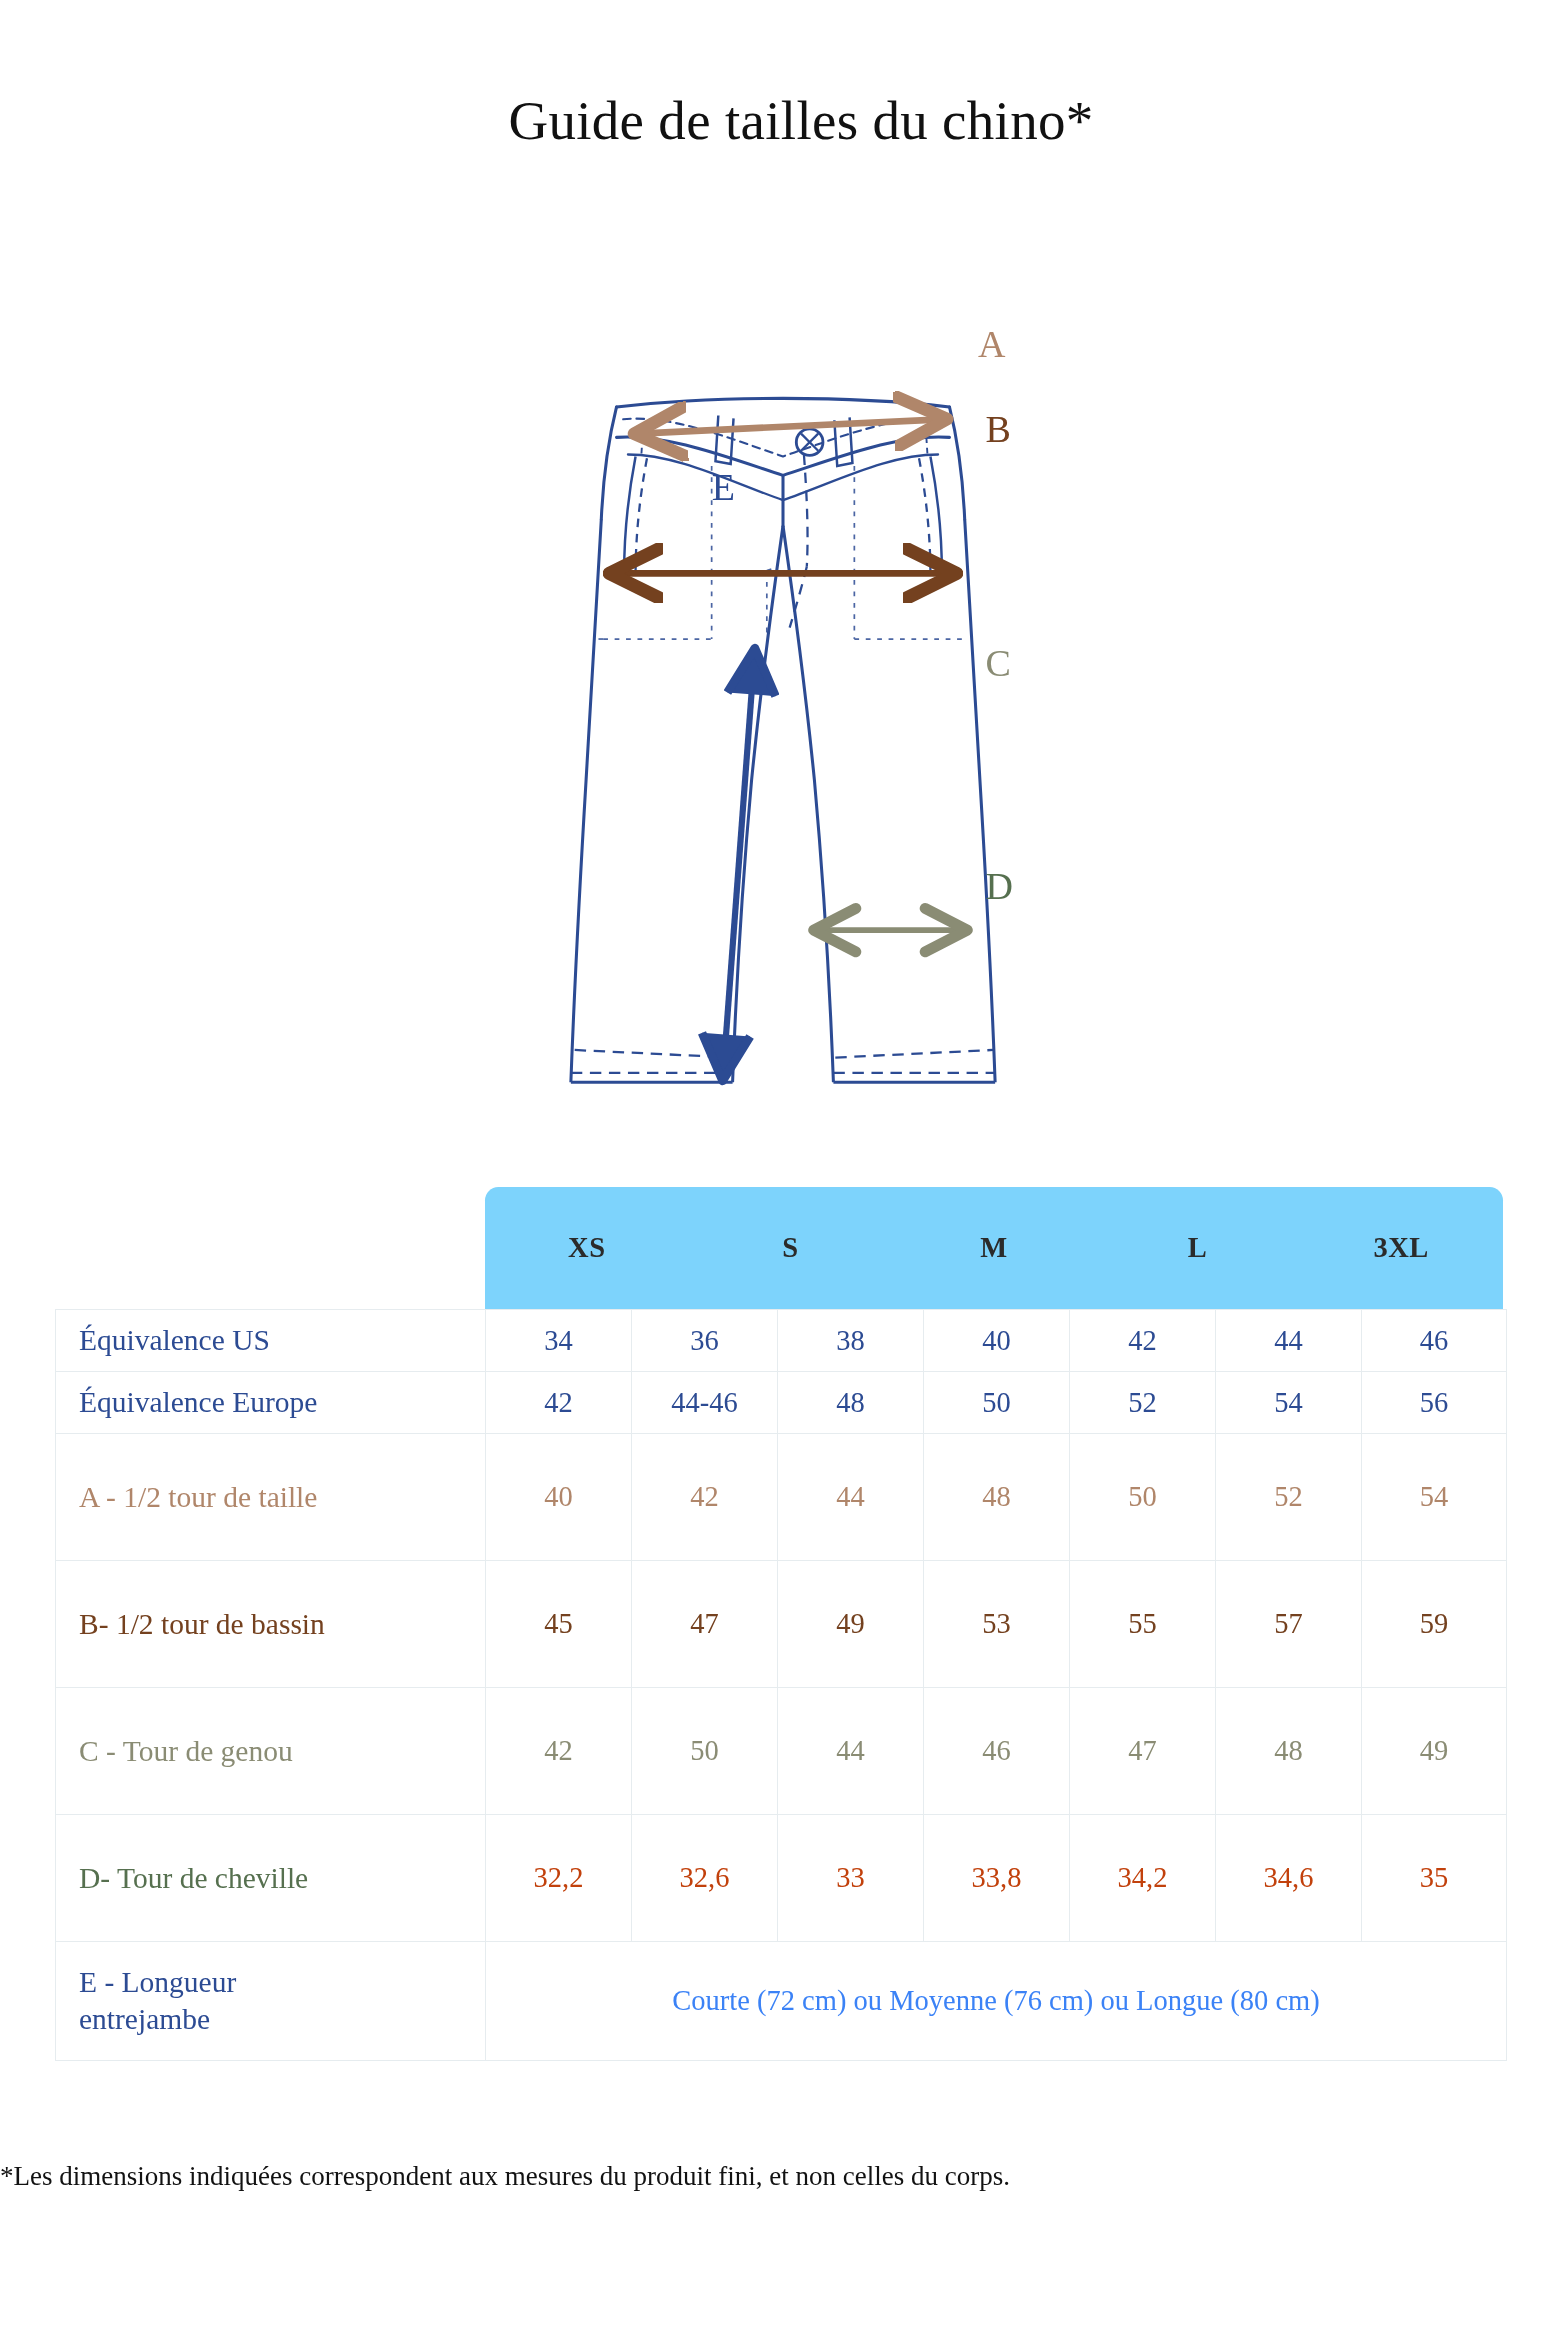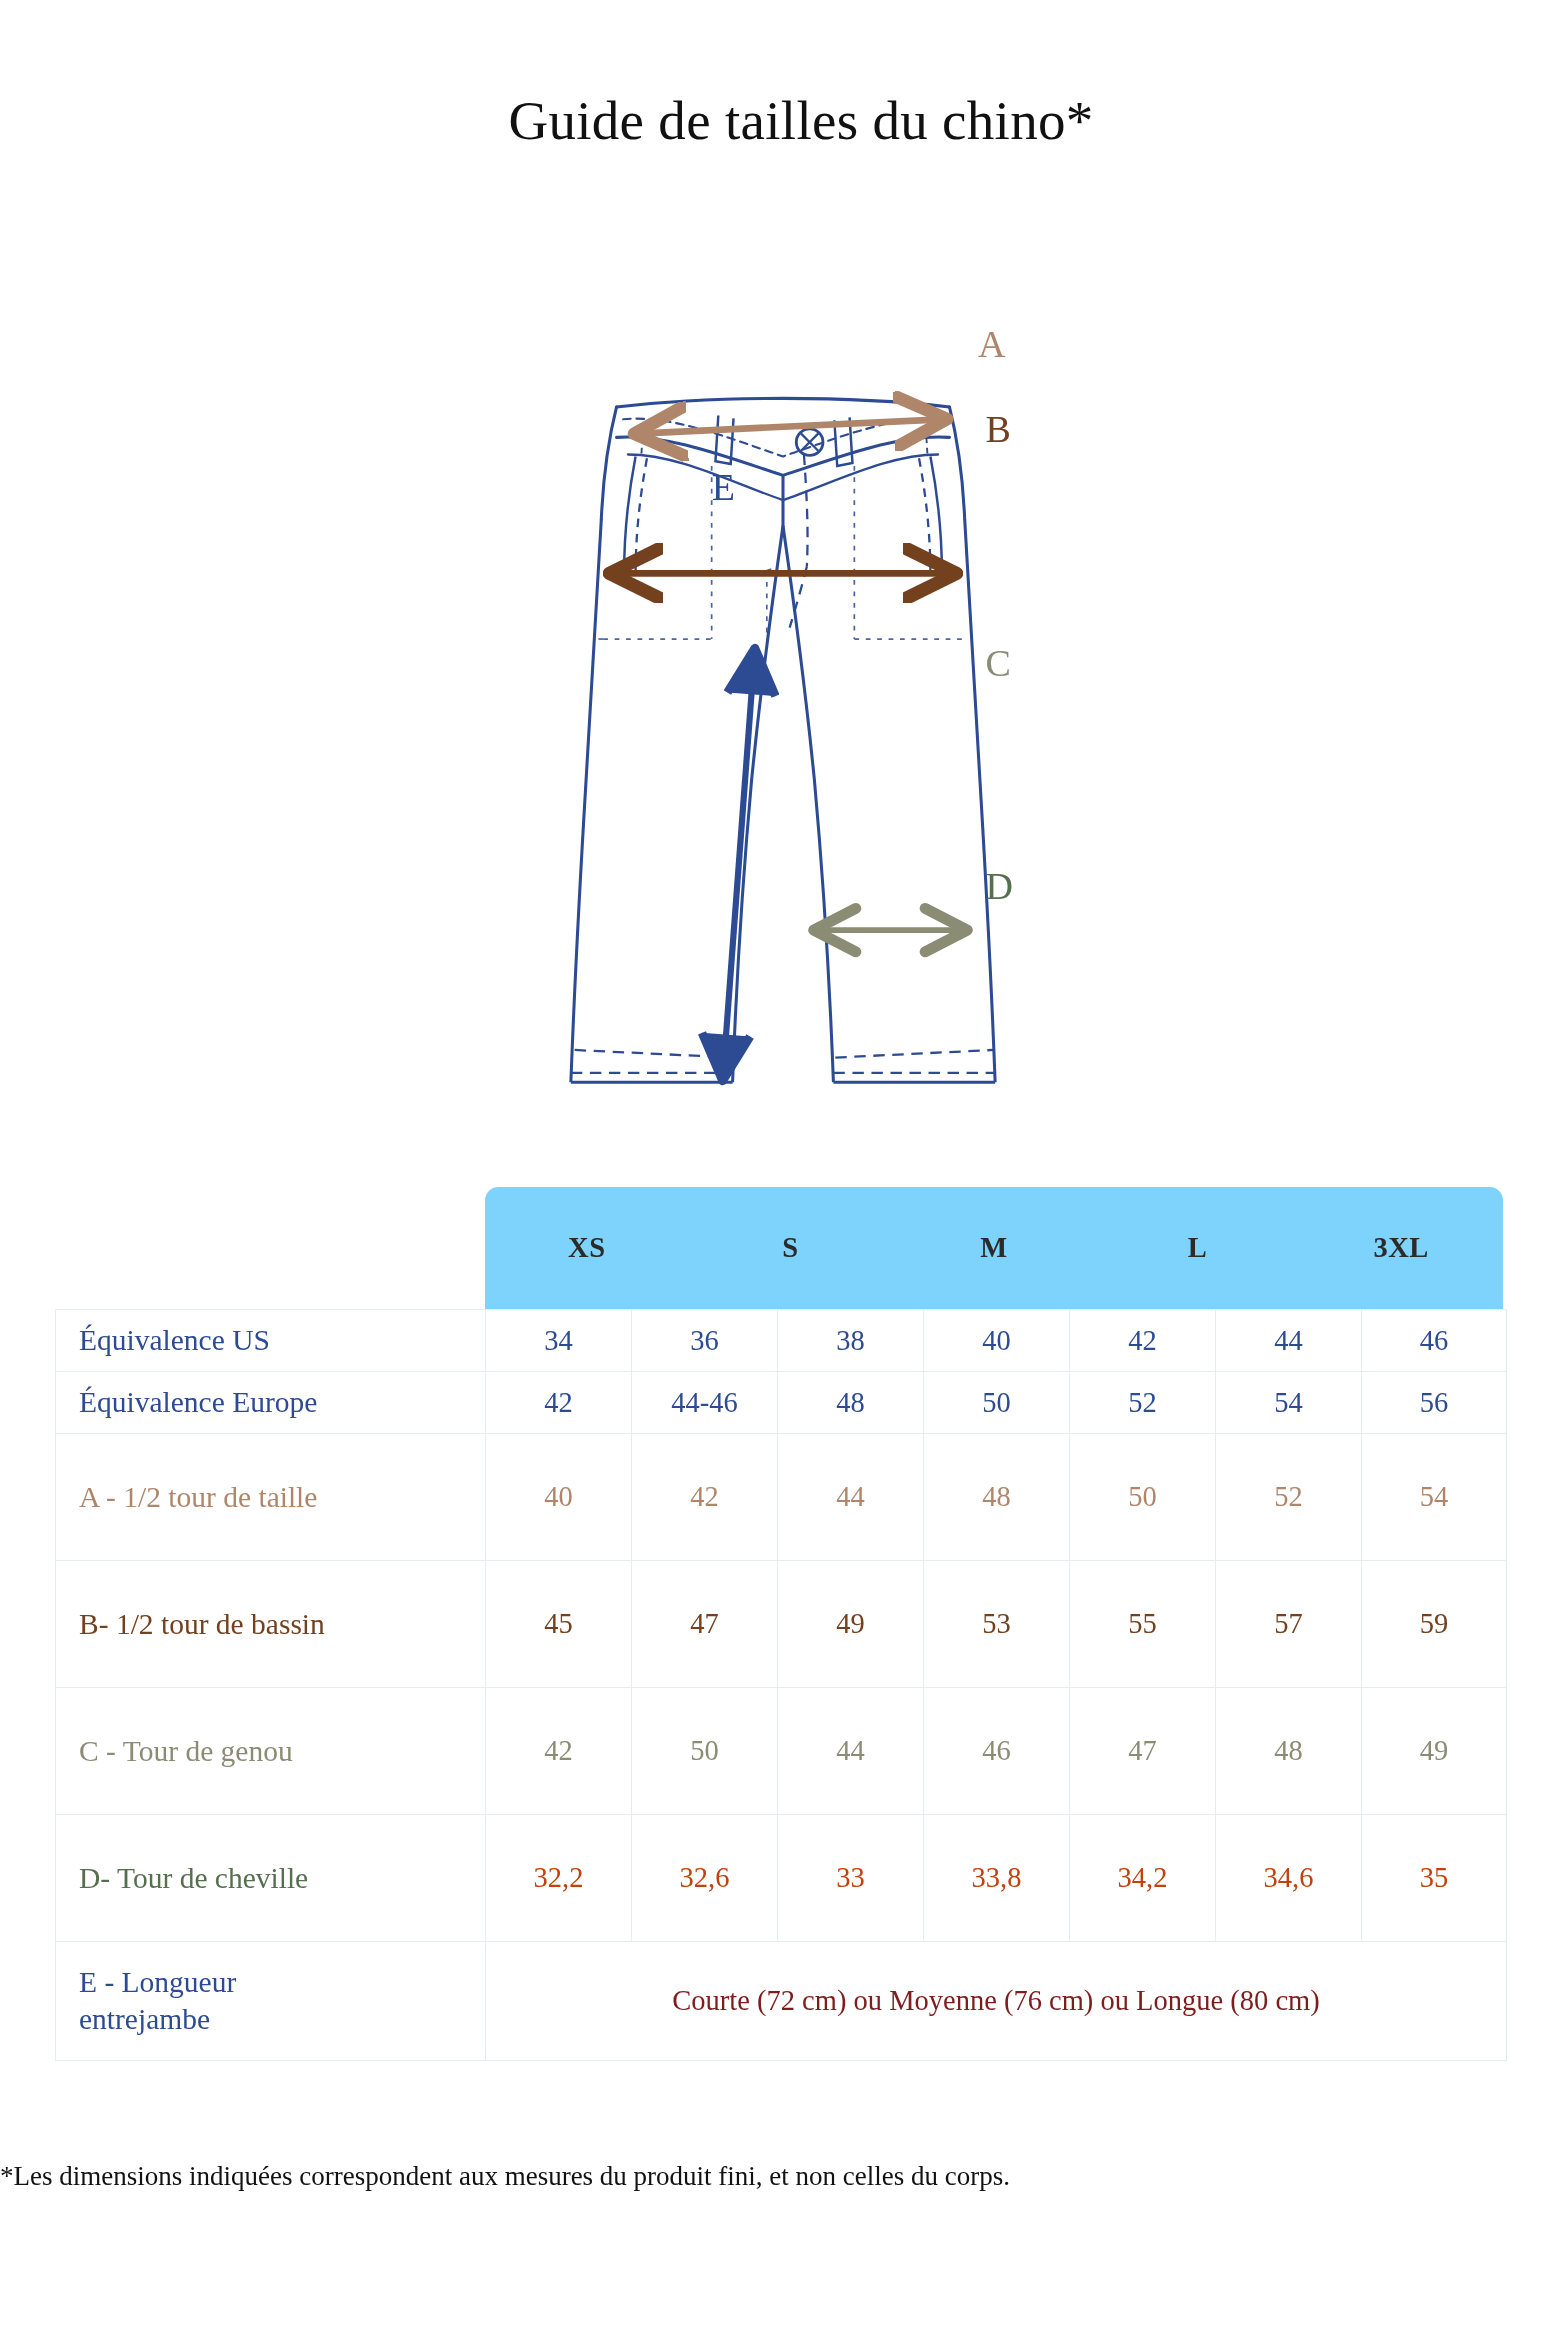--- a/index.html
+++ b/index.html
@@ -104,21 +104,21 @@
   .c-sage  { color: #8a8c74; }
   .c-green { color: #c2410c; }
 
   .label-blue  { color: #2c4b93; }
   .label-tan   { color: #b0866a; }
   .label-brown { color: #74411f; }
   .label-sage  { color: #8a8c74; }
   .label-green { color: #56704f; margin-top: 46px; }
 
   .merged-cell {
-    color: #7f1d1d;
+    color: #3b82f6;
     font-size: 29.5px;
     text-align: center;
   }
   .two-line {
     line-height: 1.25;
   }
 
   
   .footnote {
     position: absolute;

